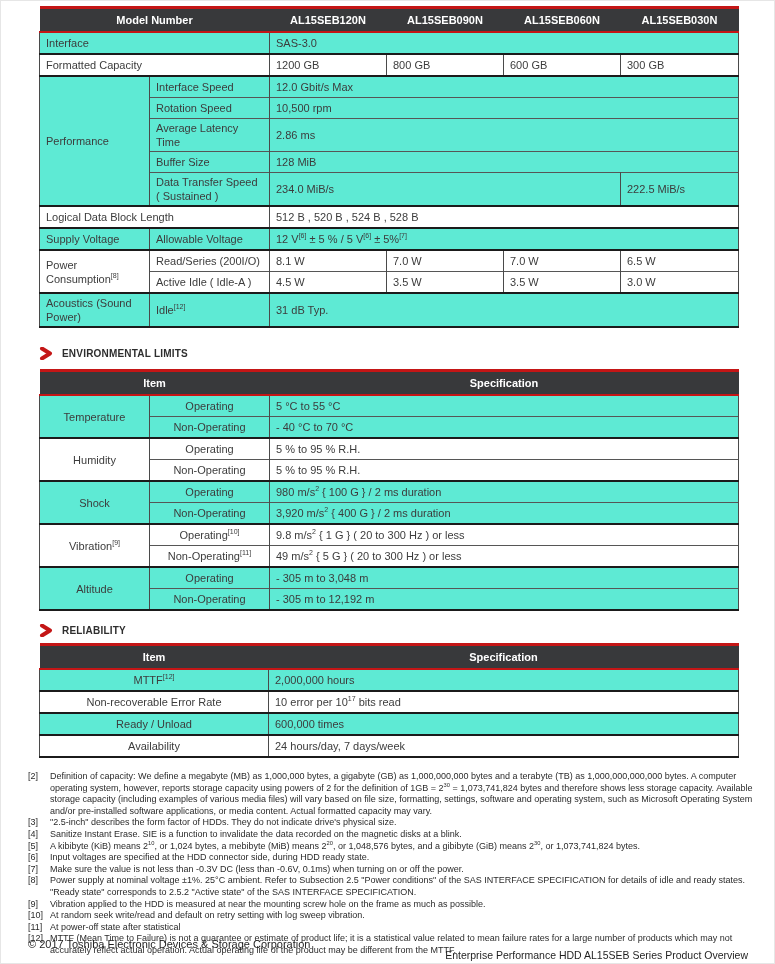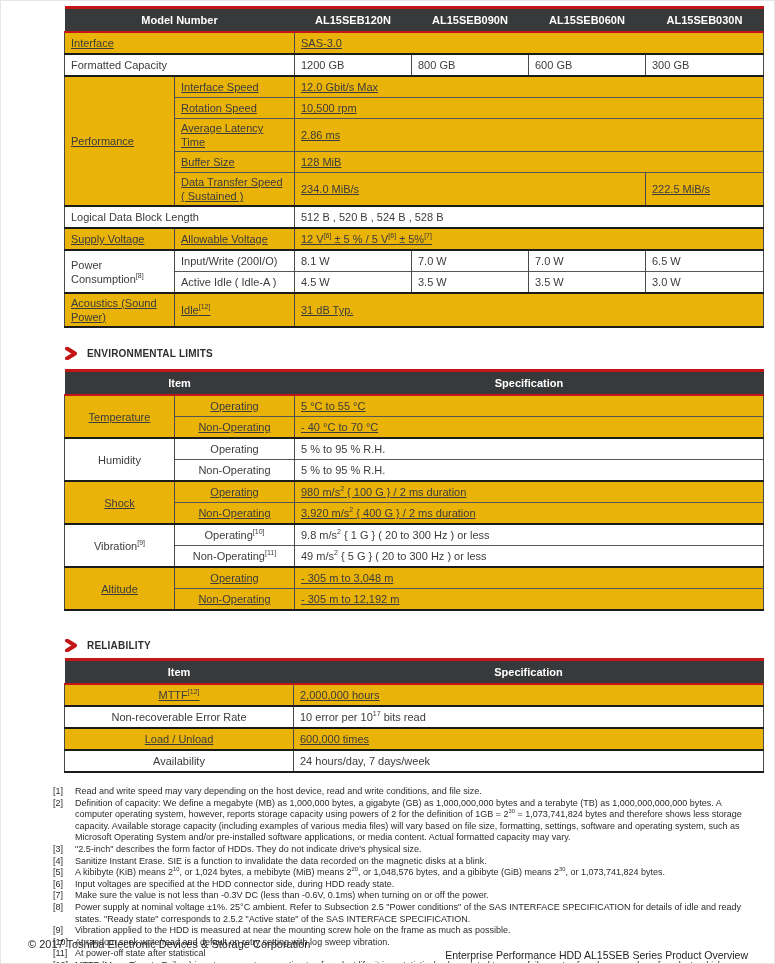--- a/index.html
+++ b/index.html
@@ -1,42 +1,42 @@
 <!DOCTYPE html>
 <html><head>
 <meta charset="utf-8">
 <style>
   html,body { margin:0; padding:0; background:#fff; }
   .page {
     position:relative; width:775px; height:964px; box-sizing:border-box;
     background:#fff; border:1px solid #e6e6e6; overflow:hidden;
-    font-family:"Liberation Sans","DejaVu Sans",sans-serif; color:#3c3c3c;padding-left:25px;
+    font-family:"Liberation Sans","DejaVu Sans",sans-serif; color:#3c3c3c;
   }
   .content { padding:5px 38px 0 38px; }
 
   table.tbl { border-collapse:collapse; table-layout:fixed; width:699px;
     font-size:11px; color:#3c3c3c; border-bottom:2px solid #1b1b1b; }
   .tbl th { background:#38393b; color:#ffffff; font-weight:bold; font-size:11px;
     border-top:3px solid #c41616; border-bottom:2px solid #c41616;
     padding:3px 6px; height:16px; text-align:center; line-height:14px; }
   .tbl td { padding:2px 6px; height:16px; line-height:14px; vertical-align:middle;
     border-left:1px solid #4a4a4a; border-right:1px solid #4a4a4a; }
   .tbl tr.g  td { border-top:2px solid #1b1b1b; }
   .tbl tr.sub td { border-top:1px solid #565656; }
-  .tbl tr.gray td { background:#eab308;text-decoration:underline; }
+  .tbl tr.gray td { background:#5eead4; }
   .lbl  { text-align:left; }
   .cl   { text-align:center; }
   .val  { text-align:left; }
   sup { font-size:64%; line-height:0; }
 
   .section-h { display:flex; align-items:center; margin:19px 0 9px 0; }
   .section-h .chev { width:14px; height:13px; margin-right:9px; flex:0 0 auto; }
   .section-h .ttl { font-size:10px; font-weight:bold; color:#2e2e2e; letter-spacing:0.2px; }
   .env-h { margin-top:19px; }
-  .rel-h { margin-top:28px; margin-bottom:6px; }
+  .rel-h { margin-top:13px; margin-bottom:6px; }
 
   .notes { margin:13px 20px 0 27px; font-size:9px; line-height:11.6px; color:#2b2b2b; }
   .note { padding-left:22px; }
   .note .m { display:inline-block; width:22px; margin-left:-22px; }
 
   .pagenum  { position:absolute; top:966px; right:40px; font-size:14px; color:#3a3a3a; }
   .copyright{ position:absolute; top:937px; left:27px;  font-size:11px; color:#1f1f1f; }
   .doctitle { position:absolute; top:948px; right:26px; font-size:10.5px; color:#1f1f1f; }
 </style>
 </head>
@@ -99,21 +99,21 @@
         <td colspan="2" class="lbl">Logical Data Block Length</td>
         <td colspan="4" class="val">512 B , 520 B , 524 B , 528 B</td>
       </tr>
       <tr class="g gray">
         <td class="lbl">Supply Voltage</td>
         <td class="lbl">Allowable Voltage</td>
         <td colspan="4" class="val">12 V<sup>[6]</sup> ± 5 %  / 5 V<sup>[6]</sup> ± 5%<sup>[7]</sup></td>
       </tr>
       <tr class="g">
         <td rowspan="2" class="lbl">Power Consumption<sup>[8]</sup></td>
-        <td class="lbl">Input/Write (200I/O)</td>
+        <td class="lbl">Read/Series (200I/O)</td>
         <td class="val">8.1 W</td>
         <td class="val">7.0 W</td>
         <td class="val">7.0 W</td>
         <td class="val">6.5 W</td>
       </tr>
       <tr class="sub">
         <td class="lbl">Active Idle ( Idle-A )</td>
         <td class="val">4.5 W</td>
         <td class="val">3.5 W</td>
         <td class="val">3.5 W</td>
@@ -212,33 +212,32 @@
       </tr>
       <tr class="g gray">
         <td class="cl">MTTF<sup>[12]</sup></td>
         <td class="val">2,000,000 hours</td>
       </tr>
       <tr class="g">
         <td class="cl">Non-recoverable Error Rate</td>
         <td class="val">10 error per 10<sup>17</sup> bits read</td>
       </tr>
       <tr class="g gray">
-        <td class="cl">Load / Unload</td>
+        <td class="cl">Ready / Unload</td>
         <td class="val">600,000 times</td>
       </tr>
       <tr class="g">
         <td class="cl">Availability</td>
         <td class="val">24 hours/day, 7 days/week</td>
       </tr>
     </tbody>
       </table>
   </div>
 
   <div class="notes">
-    <div class="note"><span class="m">[1]</span><span>Read and write speed may vary depending on the host device, read and write conditions, and file size.</span></div>
     <div class="note"><span class="m">[2]</span><span>Definition of capacity: We define a megabyte (MB) as 1,000,000 bytes, a gigabyte (GB) as 1,000,000,000 bytes and a terabyte (TB) as 1,000,000,000,000 bytes.  A computer operating system, however, reports storage capacity using powers of 2 for the definition of 1GB = 2<sup>30</sup> = 1,073,741,824 bytes and therefore shows less storage capacity.  Available storage capacity (including examples of various media files) will vary based on file size, formatting, settings, software and operating system, such as Microsoft Operating System and/or pre-installed software applications, or media content.  Actual formatted capacity may vary.</span></div>
     <div class="note"><span class="m">[3]</span><span>"2.5-inch" describes the form factor of HDDs. They do not indicate drive's physical size.</span></div>
     <div class="note"><span class="m">[4]</span><span>Sanitize Instant Erase. SIE is a function to invalidate the data recorded on the magnetic disks at a blink.</span></div>
     <div class="note"><span class="m">[5]</span><span>A kibibyte (KiB) means 2<sup>10</sup>, or 1,024 bytes, a mebibyte (MiB) means 2<sup>20</sup>, or 1,048,576 bytes, and a gibibyte (GiB) means 2<sup>30</sup>, or 1,073,741,824 bytes.</span></div>
     <div class="note"><span class="m">[6]</span><span>Input voltages are specified at the HDD connector side, during HDD ready state.</span></div>
     <div class="note"><span class="m">[7]</span><span>Make sure the value is not less than -0.3V DC (less than -0.6V, 0.1ms) when turning on or off the power.</span></div>
     <div class="note"><span class="m">[8]</span><span>Power supply at nominal voltage ±1%. 25°C ambient. Refer to Subsection 2.5 "Power conditions" of the SAS INTERFACE SPECIFICATION for details of idle and ready states.  "Ready state" corresponds to 2.5.2 "Active state" of the SAS INTERFACE SPECIFICATION.</span></div>
     <div class="note"><span class="m">[9]</span><span>Vibration applied to the HDD is measured at near the mounting screw hole on the frame as much as possible.</span></div>
     <div class="note"><span class="m">[10]</span><span>At random seek write/read and default on retry setting with log sweep vibration.</span></div>
     <div class="note"><span class="m">[11]</span><span>At power-off state after statistical</span></div>

